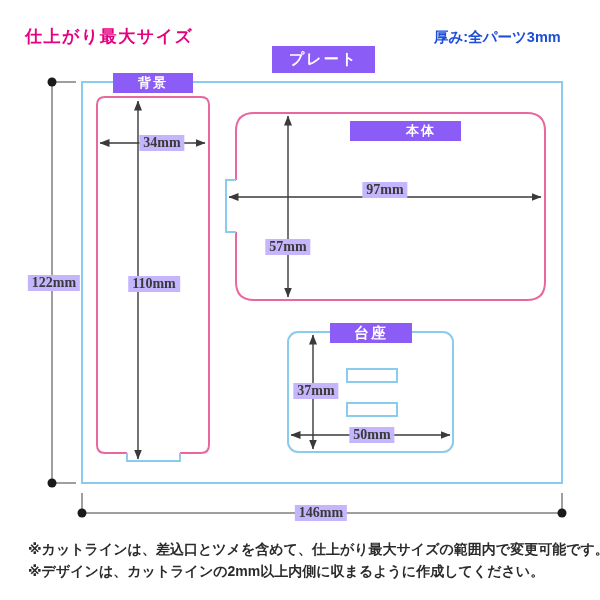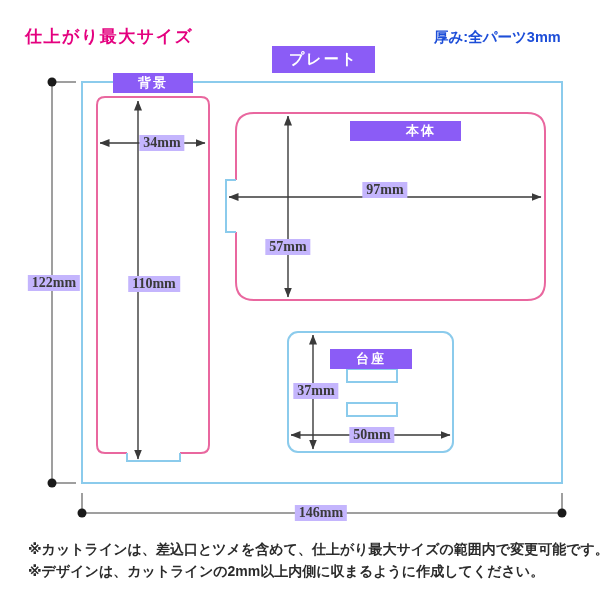--- a/index.html
+++ b/index.html
@@ -16,21 +16,21 @@
     position:absolute; left:434px; top:28px; font-size:14.5px; font-weight:700;
     color:#1d4ed8; white-space:nowrap;
   }
   .part-label {
     position:absolute; background:#8b5cf6; color:#ffffff; display:flex;
     align-items:center; justify-content:center; font-weight:700; white-space:nowrap;
   }
   .part-label.plate  { left:272px; top:46px;  width:103px; height:27px; font-size:15px; letter-spacing:2px; }
   .part-label.bg     { left:113px; top:73px;  width:80px;  height:20px; font-size:13px; letter-spacing:2px; }
   .part-label.body   { left:350px; top:121px; width:80px;  height:20px; font-size:13px; letter-spacing:2px;padding-left:31px; }
-  .part-label.base   { left:330px; top:349px; width:82px;  height:20px; font-size:13px; letter-spacing:2px; }
+  .part-label.base   { left:330px; top:323px; width:82px;  height:20px; font-size:15px; letter-spacing:2px; }
   .dim-text {
     position:absolute; transform:translate(-50%,-50%); background:#c4b5fd;
     padding:0 4px; font-size:14px; font-weight:600; color:#3a3a3a; white-space:nowrap;font-family:Liberation Serif, serif;
   }
   .notes {
     position:absolute; left:28px; top:538px; font-size:14px; font-weight:700;
     color:#2b2b2b; line-height:22px; white-space:nowrap;
   }
 </style>
 </head>

